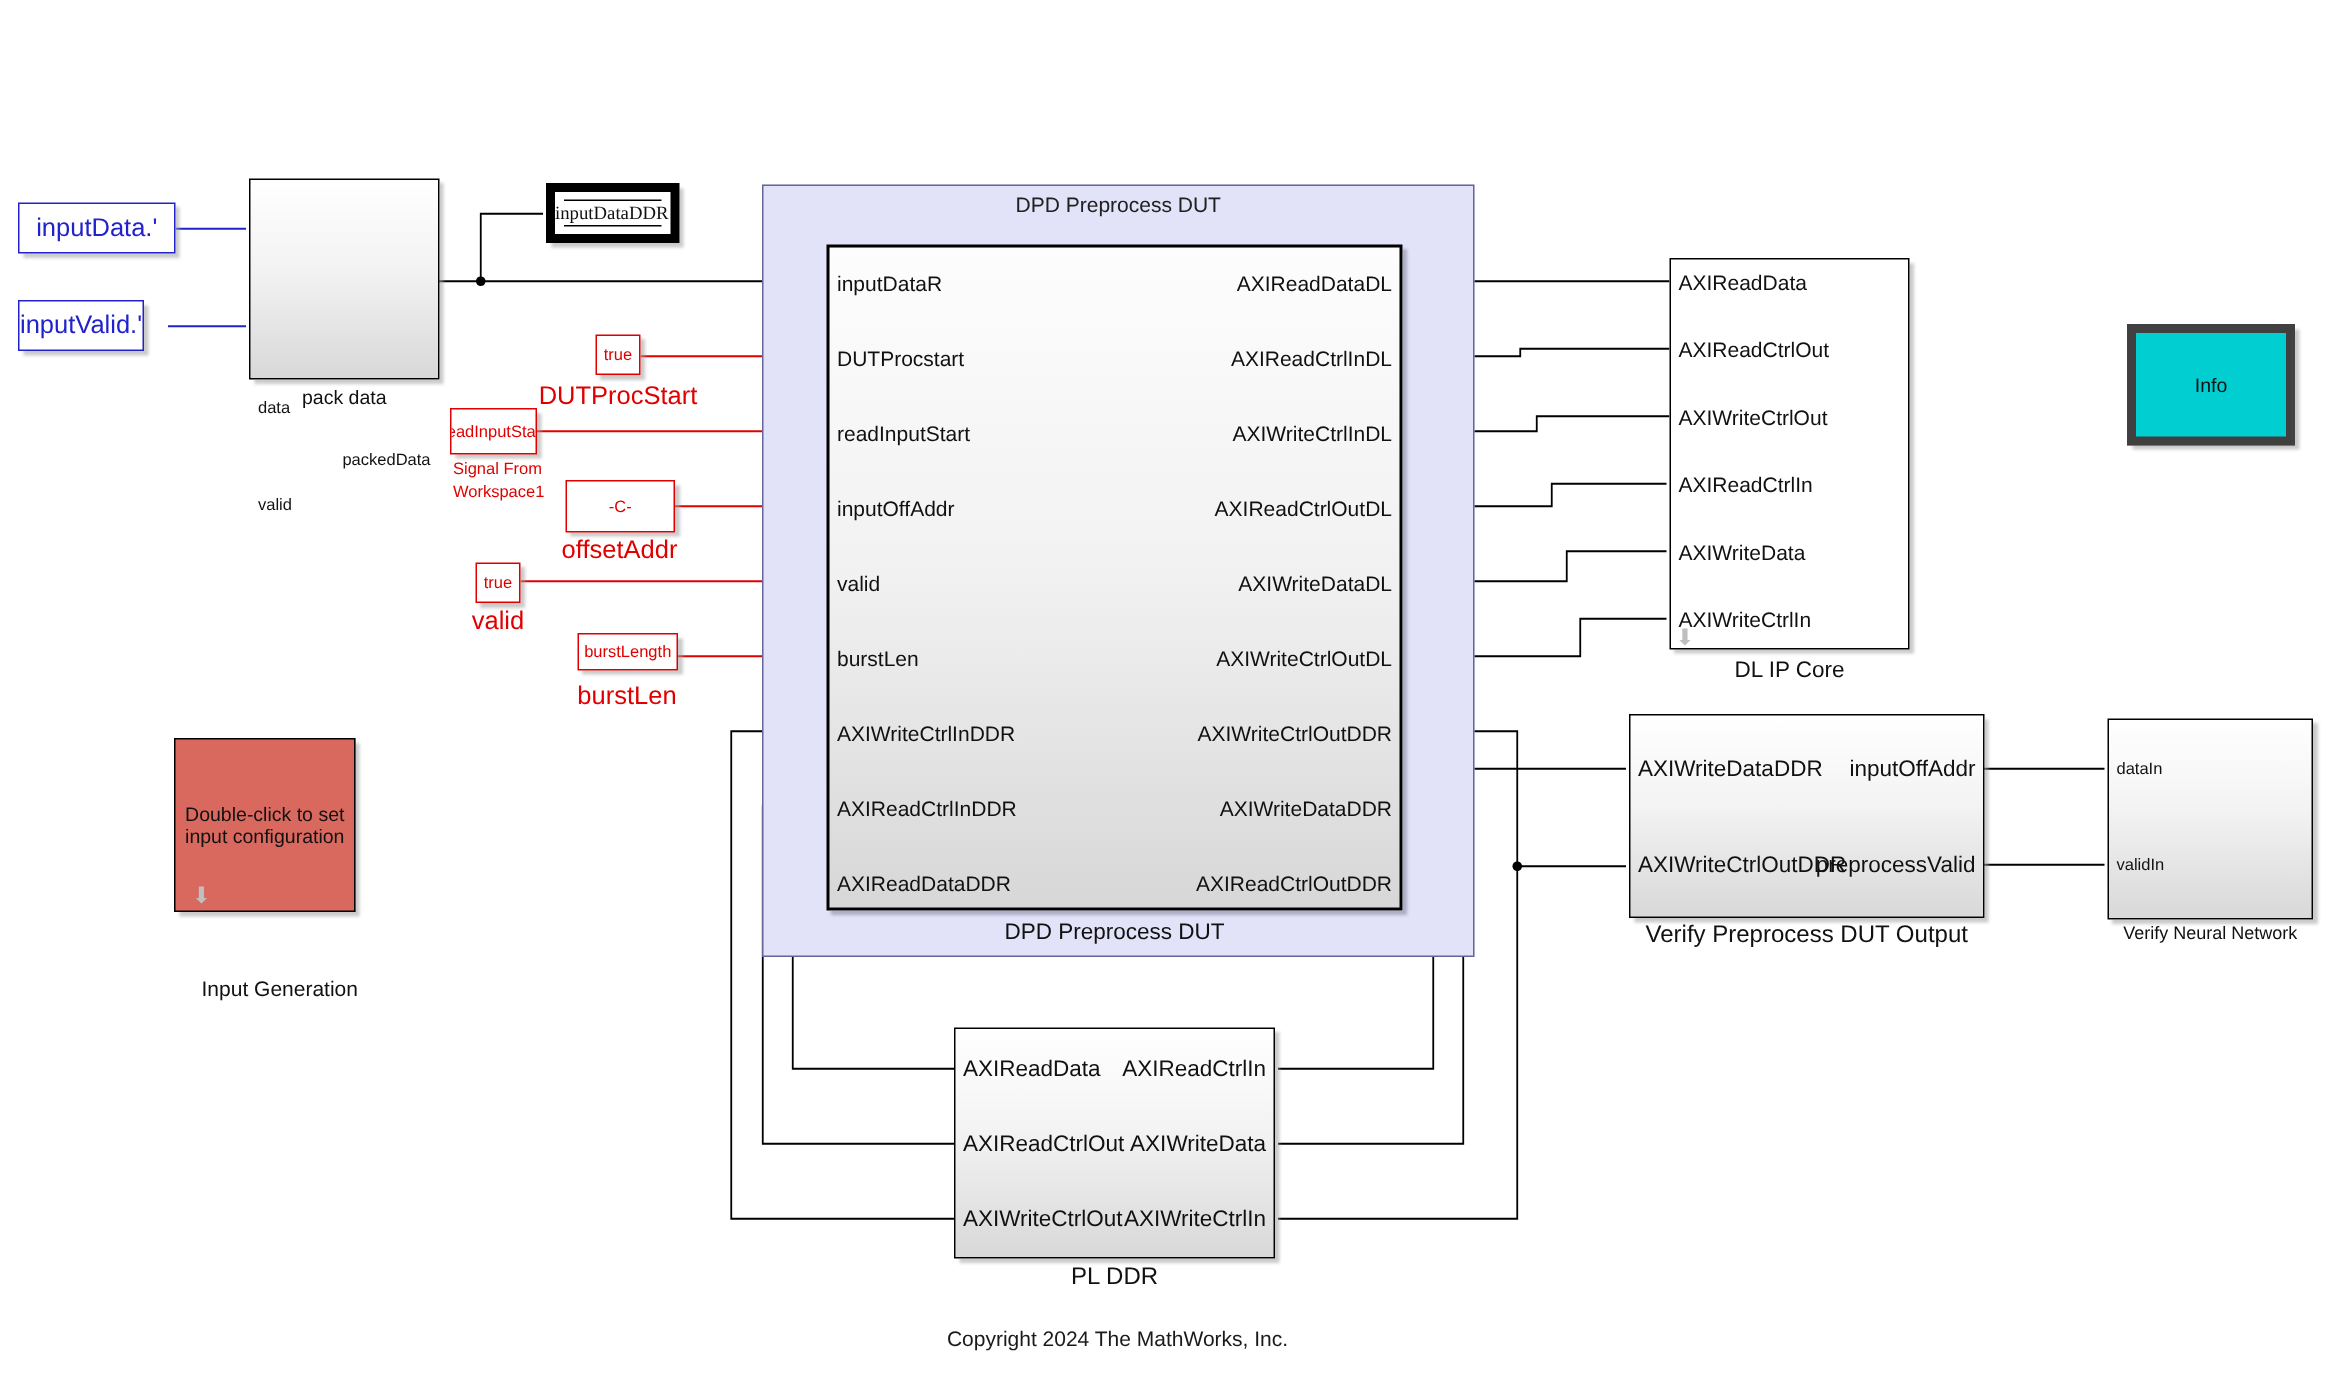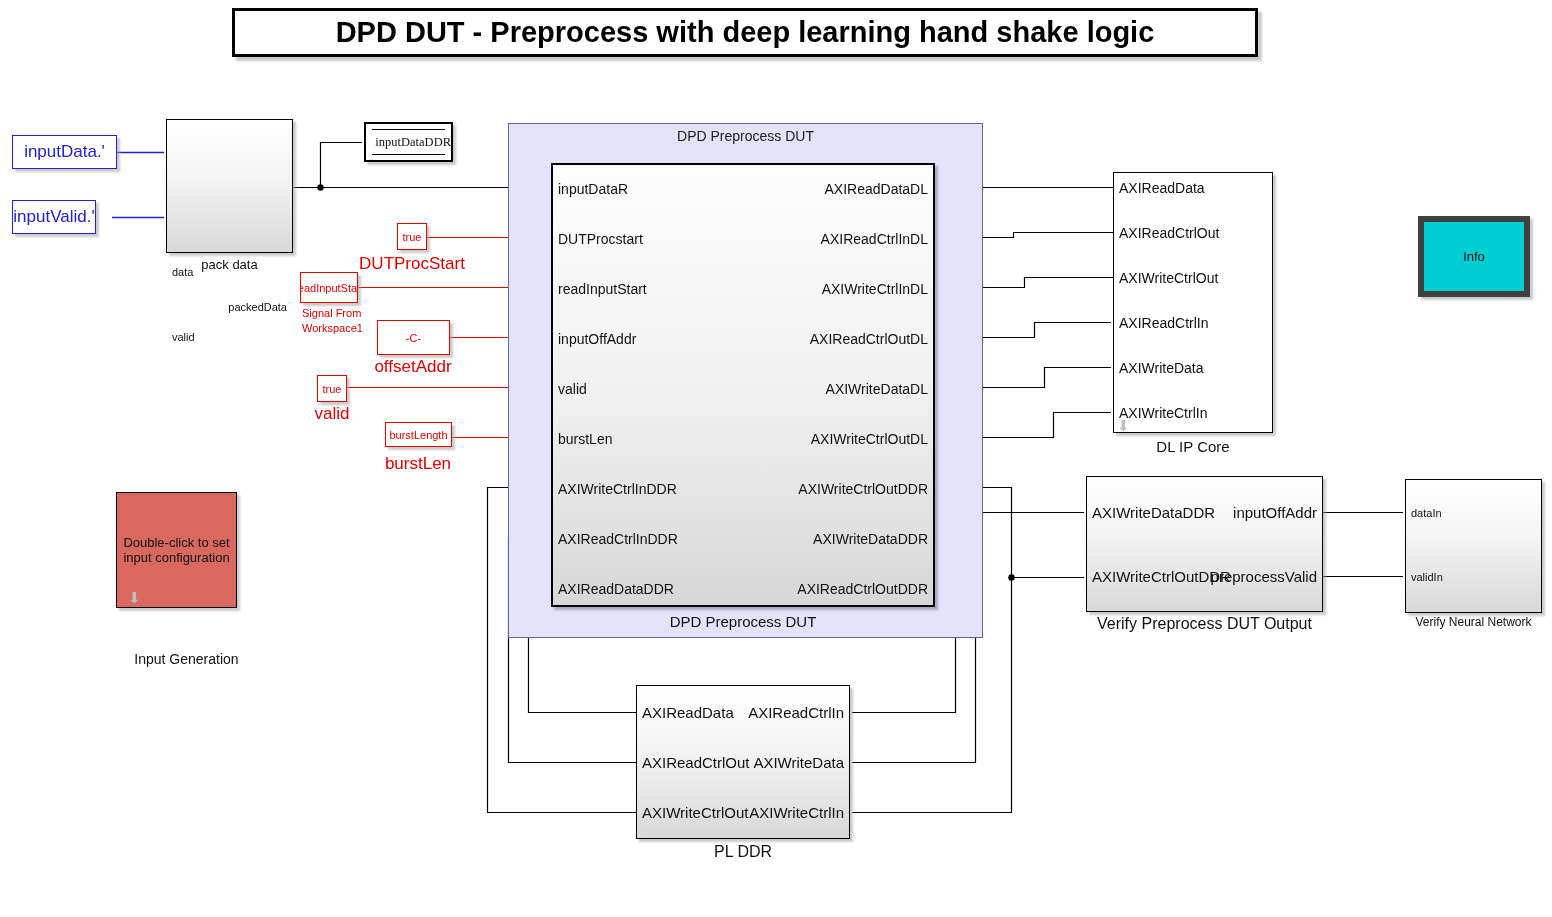--- a/index.html
+++ b/index.html
@@ -38,22 +38,22 @@
 
   .dut { left:551px; top:163px; width:384px; height:444px; border:2px solid #000;
     background:linear-gradient(180deg,#fdfdfd 0%,#f1f1f1 50%,#d7d7d7 100%); box-shadow:3px 3px 2px rgba(120,120,150,0.5); }
 
   .info-blk { left:1418px; top:216px; width:112px; height:81px; background:#00ced1; border:6px solid #404040;
     display:flex; align-items:center; justify-content:center; font-size:13px; color:#111; }
 
   .inputgen { left:126px; top:492px; width:121px; height:116px; background:#d9695f; border:1px solid #000;
     display:flex; align-items:center; justify-content:center; text-align:center; font-size:13px; color:#111; padding:6px; }
 
-  .tows { left:364px; top:122px; width:89px; height:40px; border:2px solid #000000; background:#fff;
-    display:flex; align-items:center; justify-content:flex-end;
+  .tows { left:364px; top:122px; width:89px; height:40px; border:6px solid #000000; background:#fff;
+    display:flex; align-items:center; justify-content:flex-start;
     font-family:"Liberation Serif", serif; font-size:12.5px; color:#111; }
   .tows .rule { position:absolute; left:6px; right:6px; height:1px; background:#000; }
 
   .badge { position:absolute; color:#bfbfbf; font-size:15px; line-height:15px; }
 
   svg.wires { position:absolute; left:0; top:0; width:1552px; height:917px; }
   svg.wires path { fill:none; }
 </style>
 </head>
 <body>
@@ -104,21 +104,20 @@
     <path d="M636,812.5 H487.5 V487.5 H549" stroke="#000" stroke-width="1.2" marker-end="url(#ab)"></path>
 
     <path d="M1323,512.5 H1403" stroke="#000" stroke-width="1.2" marker-end="url(#ab)"></path>
     <path d="M1323,576.5 H1403" stroke="#000" stroke-width="1.2" marker-end="url(#ab)"></path>
 
     <circle cx="320.5" cy="187.5" r="3.2" fill="#000"></circle>
     <circle cx="975.5" cy="537.5" r="3.2" fill="#000"></circle>
     <circle cx="1011.5" cy="577.5" r="3.2" fill="#000"></circle>
   </svg>
 
-  <div class="abs title-box">DPD DUT - Preprocess with deep learning hand shake logic</div>
 
   <div class="abs blue-blk shadow" style="left:12px;top:135px;width:105px;height:34px;">inputData.'</div>
   <div class="abs blue-blk shadow" style="left:12px;top:200px;width:84px;height:34px;">inputValid.'</div>
 
   <div class="abs blk shadow" style="left:166px;top:119px;width:127px;height:134px;">
     <span class="port l sm" style="top:145px;">data</span>
     <span class="port l sm" style="top:210px;">valid</span>
     <span class="port r sm" style="top:180px;">packedData</span>
   </div>
   <div class="abs blk-label" style="left:166px;top:257px;width:127px;font-size:13px;">pack data</div>
@@ -207,14 +206,15 @@
   <div class="abs blk shadow" style="left:636px;top:685px;width:214px;height:154px;">
     <span class="port l" style="top:18px;font-size:15px;">AXIReadData</span>
     <span class="port l" style="top:68px;font-size:15px;">AXIReadCtrlOut</span>
     <span class="port l" style="top:118px;font-size:15px;">AXIWriteCtrlOut</span>
     <span class="port r" style="top:18px;font-size:15px;">AXIReadCtrlIn</span>
     <span class="port r" style="top:68px;font-size:15px;">AXIWriteData</span>
     <span class="port r" style="top:118px;font-size:15px;">AXIWriteCtrlIn</span>
   </div>
   <div class="abs blk-label" style="left:636px;top:843px;width:214px;font-size:16px;">PL DDR</div>
 
+  <div class="abs" style="left:560px;top:884px;width:370px;text-align:center;font-size:14px;color:#1a1a1a;">Copyright 2024 The MathWorks, Inc.</div>
 
 </div>
 
 </body></html>

